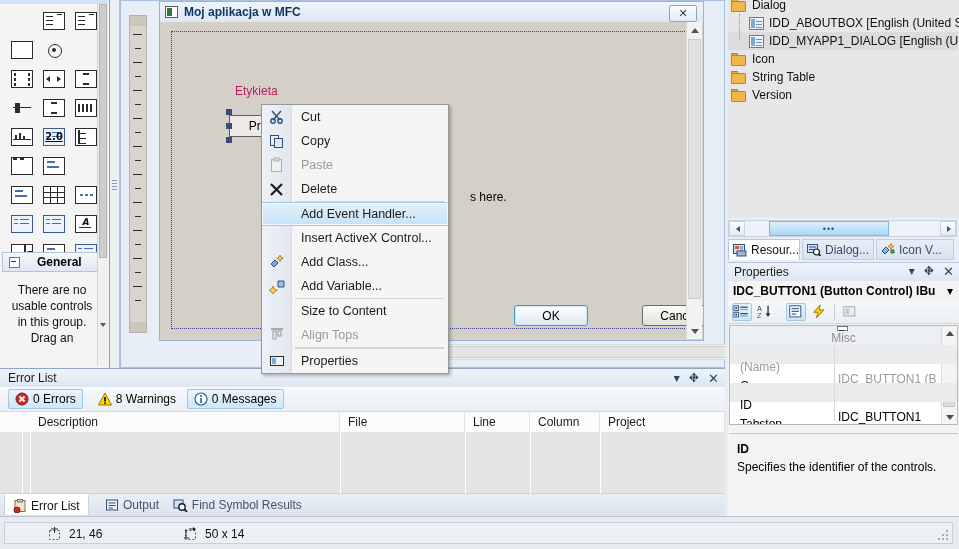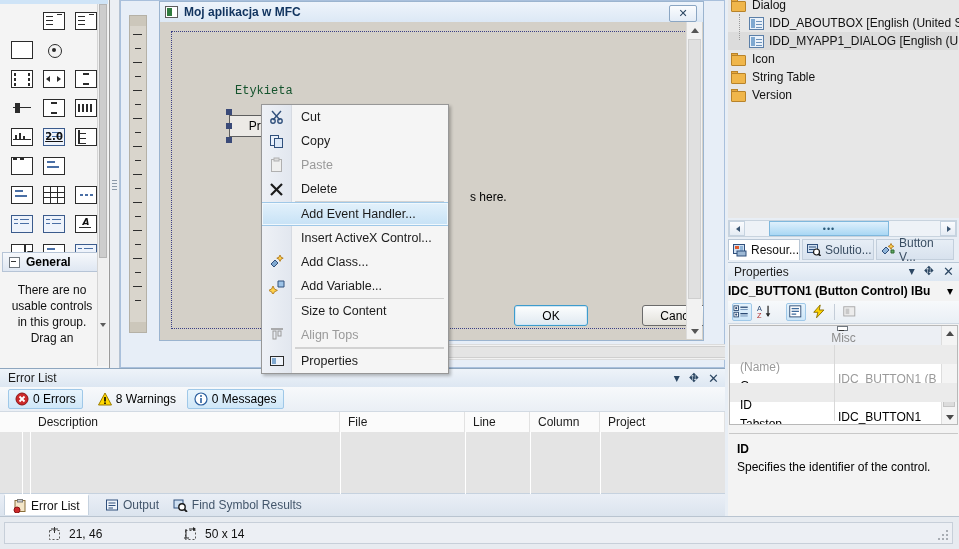--- a/index.html
+++ b/index.html
@@ -21,21 +21,21 @@
   .tb-ico .fr{position:absolute;inset:0;border:1.4px solid #2b2b2b;box-sizing:border-box;background:#fff;}
   .tb-ico .fr2{position:absolute;inset:0;border:1.4px solid #3b5b8c;box-sizing:border-box;background:#eef3fb;}
   .tb-ico .bar{position:absolute;background:#2b2b2b;}
   .tb-ico .bl{position:absolute;background:#4a6fa5;}
   .tb-txt{position:absolute;inset:0;display:flex;align-items:center;justify-content:center;
           font-weight:bold;font-size:12px;color:#111;font-family:"DejaVu Sans",sans-serif;}
   .tb-txt.it{font-style:italic;font-family:"Liberation Serif",serif;font-size:13px;}
 
   #tb-general{position:absolute;left:2px;top:252px;width:104px;height:20px;
      background:linear-gradient(to bottom,#f6f8fb,#dfe7f2);border:1px solid #b6c4d6;
-     box-sizing:border-box;display:flex;align-items:center;font-weight:bold;font-size:12px;}
+     box-sizing:border-box;display:flex;align-items:center;font-weight:bold;font-size:12px;gap:11px;}
   #tb-general .exp{width:9px;height:9px;border:1px solid #70777f;margin:0 6px 0 6px;
      position:relative;background:#fff;}
   #tb-general .exp:before{content:"";position:absolute;left:1px;top:3px;width:5px;height:1px;background:#333;}
   #tb-empty{position:absolute;left:6px;top:282px;width:92px;text-align:center;line-height:16px;color:#111;font-size:12px;}
   #tb-scroll{position:absolute;right:1px;top:4px;width:10px;height:362px;background:#f0f0f0;border-left:1px solid #d4d4d4;}
   #tb-scroll .thumb{position:absolute;left:1px;top:0;width:8px;height:254px;background:#cdcdcd;border:1px solid #b5b5b5;box-sizing:border-box;}
   #tb-scroll .dn{position:absolute;left:1px;bottom:36px;width:8px;height:10px;}
   #tb-scroll .dn:after{content:"";position:absolute;left:1px;top:3px;border-left:3px solid transparent;border-right:3px solid transparent;border-top:4px solid #5b5b5b;}
   #tb-splitter{position:absolute;left:110px;top:0;width:10px;height:368px;background:#eceff3;border-right:1px solid #b4c2d2;box-sizing:border-box;}
   #tb-splitter .grip{position:absolute;left:2px;top:180px;width:5px;height:14px;}
@@ -58,21 +58,21 @@
   #dlg-title .ico{width:13px;height:12px;margin:0 6px 0 5px;border:1px solid #5c5c5c;
      background:#fff;position:relative;box-sizing:border-box;}
   #dlg-title .ico:after{content:"";position:absolute;left:1px;top:1px;width:5px;height:8px;background:#2f7b3f;}
   #dlg-title .t{font-weight:bold;font-size:12px;color:#10335e;}
   #dlg-close{position:absolute;right:6px;top:3px;width:26px;height:15px;border:1px solid #8ba6c3;
      border-radius:2px;background:linear-gradient(to bottom,#fbfcfe,#e3ecf6);
      font-size:11px;color:#2c4763;display:flex;align-items:center;justify-content:center;}
   #dlg-body{position:absolute;left:0;top:20px;right:0;bottom:0;background:#d4d0c8;overflow:hidden;}
   #dlg-client{position:absolute;left:11px;top:9px;right:10px;bottom:11px;
      border:1px dotted #3a3f86;box-sizing:border-box;}
-  #lbl-etykieta{position:absolute;left:75px;top:62px;font-size:12px;color:#14532d;font-family:Liberation Mono, monospace;}
+  #lbl-etykieta{position:absolute;left:75px;top:62px;font-size:12px;color:#be185d;}
   #btn-przycisk{position:absolute;left:69px;top:93px;width:84px;height:22px;background:#eceae6;
      border:1px solid #5e5e5e;box-sizing:border-box;display:flex;align-items:center;justify-content:center;font-size:12px;}
   .handle{position:absolute;width:6px;height:6px;background:#3a4a78;}
   #chk-dot{position:absolute;left:186px;top:93px;font-size:12px;color:#000;}
   #lbl-here{position:absolute;left:310px;top:168px;font-size:12px;color:#000;}
   #btn-ok{position:absolute;left:354px;top:283px;width:74px;height:21px;
      border:1px solid #3d9ccd;border-radius:3px;box-sizing:border-box;
      background:linear-gradient(to bottom,#fdfefe,#dfe9f1);
      display:flex;align-items:center;justify-content:center;font-size:12px;
      box-shadow:inset 0 0 0 1px #cfe6f5;}
@@ -658,43 +658,43 @@
           <span>Resour...</span>
         </div>
         <div class="rtab ina" style="left: 74px; width: 72px;">
           <svg class="rtabico" viewBox="0 0 14 13">
             <rect x="0.5" y="1.5" width="10" height="8" fill="#cfe0f2" stroke="#30507c"></rect>
             <line x1="2" y1="4" x2="9" y2="4" stroke="#30507c"></line>
             <line x1="2" y1="6.5" x2="9" y2="6.5" stroke="#30507c"></line>
             <circle cx="9.5" cy="9" r="3" fill="#fff" stroke="#1b1b1b" stroke-width="1.2"></circle>
             <line x1="11.5" y1="11" x2="13.5" y2="13" stroke="#1b1b1b" stroke-width="1.6"></line>
           </svg>
-          <span>Solutio...</span>
+          <span>Dialog...</span>
         </div>
         <div class="rtab ina" style="left: 148px; width: 78px;">
           <svg class="rtabico" viewBox="0 0 14 13">
             <path d="M1 8 L5 4 L8 7 L4 11 Z" fill="#8fb4d8" stroke="#30507c"></path>
             <path d="M10 0.5 l0.9 2 2 0.9 -2 0.9 -0.9 2 -0.9 -2 -2 -0.9 2 -0.9 Z" fill="#ffd24a" stroke="#b8832a"></path>
             <path d="M10 7 l3 0 0 3 -3 0 Z" fill="#5fa860" stroke="#2f6a30"></path>
           </svg>
-          <span>Button V...</span>
+          <span>Icon V...</span>
         </div>
       </div>
 
     <div id="props">
       <div id="pr-head">
         <span class="t">Properties</span>
         <span class="acts">
           <span>▾</span>
           <span style="font-size:13px;">⛖</span>
           <span style="font-size:13px;">✕</span>
         </span>
       </div>
       <div id="pr-obj">
-        <span style="text-align:right;">IDC_BUTTON1 (Button Control) IBu</span>
+        <span style="margin-left:5px;text-align:right;">IDC_BUTTON1 (Button Control) IBu</span>
         <span style="position:absolute;right:6px;font-weight:normal;">▾</span>
       </div>
       <div id="pr-tool">
           <div class="ptb on" style="left: 4px;">
             <span style="display:block;transform:scale(.92);transform-origin:0 0;margin:0px 0 0 0px;"><svg viewBox="0 0 18 16" width="18" height="16">
                 <rect x="1" y="2" width="5" height="5" fill="#fff" stroke="#2b4a73"></rect>
                 <rect x="1" y="9" width="5" height="5" fill="#fff" stroke="#2b4a73"></rect>
                 <circle cx="3.5" cy="4.5" r="1.2" fill="#2b4a73"></circle>
                 <circle cx="3.5" cy="11.5" r="1.2" fill="#2b4a73"></circle>
                 <line x1="8" y1="3.5" x2="16" y2="3.5" stroke="#2b4a73" stroke-width="1.4"></line>
@@ -758,21 +758,21 @@
             <span class="v">IDC_BUTTON1</span>
           </div>
           <div class="prow" style="top: 76px;">
             <span class="divv"></span>
             <span class="k">Tabstop</span>
             <span class="v">True</span>
           </div>
         </div>
       <div id="pr-desc">
         <div class="h">ID</div>
-        <div class="d">Specifies the identifier of the control.</div>
+        <div class="d">Specifies the identifier of the controls.</div>
       </div>
     </div>
   </div>
 
   <div id="ctxmenu">
     <div class="gutter"></div>
   <div class="mi">
         <svg class="mico" width="16" height="16" viewBox="0 0 16 16">
           <circle cx="4" cy="12" r="2.2" fill="none" stroke="#30507c" stroke-width="1.4"></circle>
           <circle cx="11" cy="12" r="2.2" fill="none" stroke="#30507c" stroke-width="1.4"></circle>

